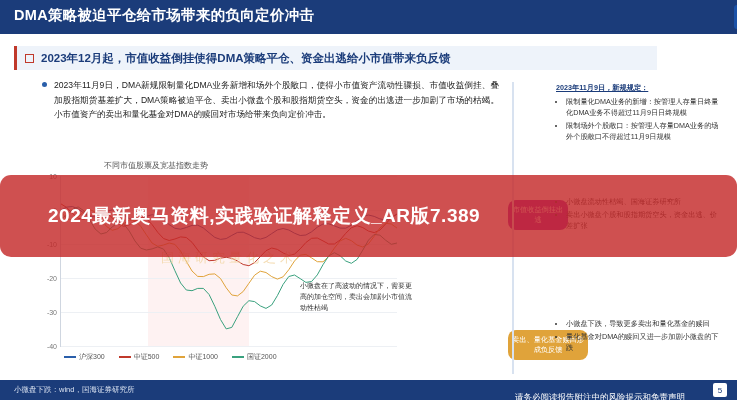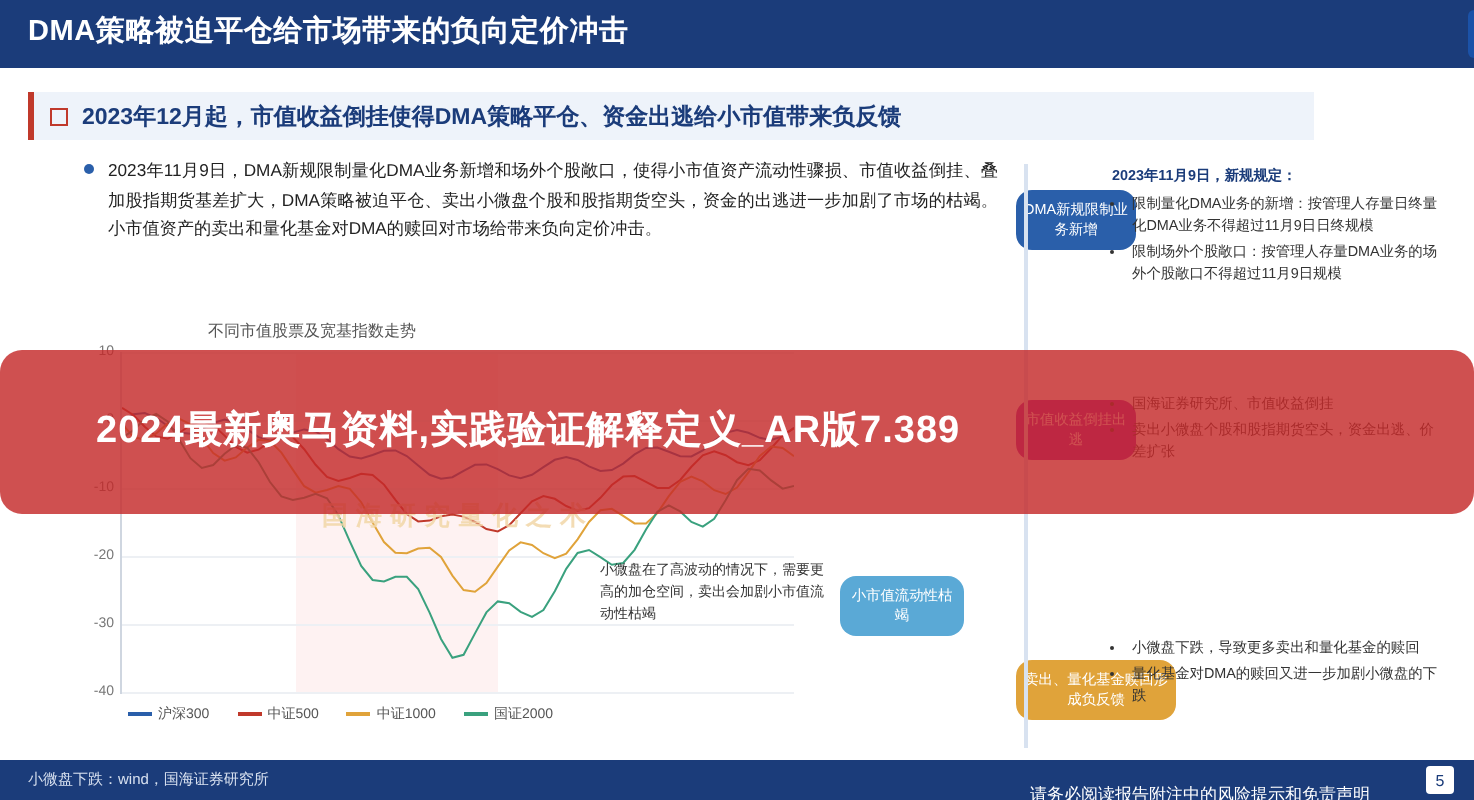--- a/index.html
+++ b/index.html
@@ -77,38 +77,37 @@
     position:absolute;right:calc(100% + 4px);font-size:7px;color:#777;
     transform:translateY(-50%);white-space:nowrap;
   }
   .band{
     position:absolute;top:0;height:100%;background:#fdeeee;opacity:.75;
   }
   .watermark{
     position:absolute;left:50%;top:48%;transform:translate(-50%,-50%);
     font-size:13px;color:#f2d7a8;letter-spacing:4px;white-space:nowrap;
     opacity:.85;
-    font-weight:bold;
   }
   .legend{
     position:absolute;left:40px;top:192px;display:flex;gap:14px;
     font-size:7px;color:#555;align-items:center;
   }
   .legend .item{display:flex;align-items:center;gap:3px;white-space:nowrap;}
   .legend .sw{width:12px;height:2px;display:inline-block;}
 
   
   .flow{position:absolute;left:478px;top:78px;width:250px;height:300px;}
   .vline{
     position:absolute;left:34px;top:4px;width:2px;height:292px;background:#d8e2f0;
   }
   .rtext{
     position:absolute;left:78px;width:168px;font-size:7.2px;line-height:11.5px;color:#333;
   }
-  .rtext .hd{color:#1b3c7a;font-weight:bold;display:block;margin-bottom:2px;}
+  .rtext .hd{color:#1b3c7a;font-weight:bold;display:block;margin-bottom:2px;text-decoration:underline;}
   .rtext ul{margin:0;padding-left:10px;}
   .rtext li{margin-bottom:1px;}
 
   
   .callout{
     position:absolute;font-size:7px;line-height:11px;color:#333;width:112px;
   }
   .bubble{
     position:absolute;border-radius:8px;color:#fff;font-size:7.2px;line-height:10px;
     text-align:center;padding:5px 4px;box-sizing:border-box;
@@ -206,39 +205,37 @@
           <span>中证1000</span>
         </span>
       <span class="item">
           <span class="sw" style="background:#3aa17e"></span>
           <span>国证2000</span>
         </span>
     </div>
   </div>
 
   <div class="callout" style="left:300px;top:280px;">小微盘在了高波动的情况下，需要更高的加仓空间，卖出会加剧小市值流动性枯竭</div>
-  <div class="bubble" style="left:420px;top:288px;width:62px;background:#5aa9d6;">小市值流动性枯竭</div>
-  <div class="bubble" style="left:508px;top:95px;width:60px;background:#2a5faa;">DMA新规限制业务新增</div>
   <div class="bubble" style="left:508px;top:200px;width:60px;background:#a21caf;">市值收益倒挂出逃</div>
   <div class="bubble" style="left:508px;top:330px;width:80px;background:#e0a33a;">卖出、量化基金赎回形成负反馈</div>
 
   <div class="flow">
     <div class="vline"></div>
 
     <div class="rtext" style="top:4px;">
       <span class="hd">2023年11月9日，新规规定：</span>
       <ul>
         <li>限制量化DMA业务的新增：按管理人存量日终量化DMA业务不得超过11月9日日终规模</li>
         <li>限制场外个股敞口：按管理人存量DMA业务的场外个股敞口不得超过11月9日规模</li>
       </ul>
     </div>
 
     <div class="rtext" style="top:118px;">
       <ul>
-        <li>国海证券研究所、市值收益倒挂</li>
+        <li>小微盘流动性枯竭、国海证券研究所</li>
         <li>卖出小微盘个股和股指期货空头，资金出逃、价差扩张</li>
       </ul>
     </div>
 
     <div class="rtext" style="top:240px;">
       <ul>
         <li>小微盘下跌，导致更多卖出和量化基金的赎回</li>
         <li>量化基金对DMA的赎回又进一步加剧小微盘的下跌</li>
       </ul>
     </div>

